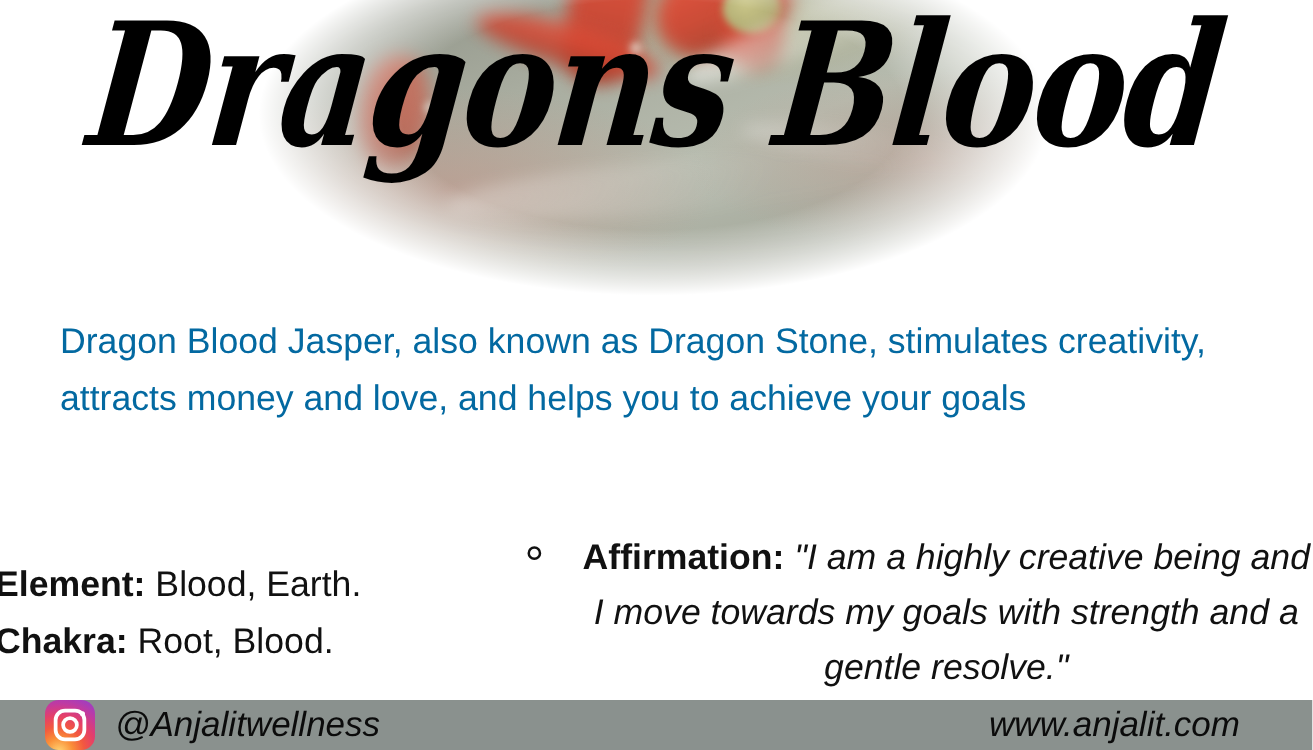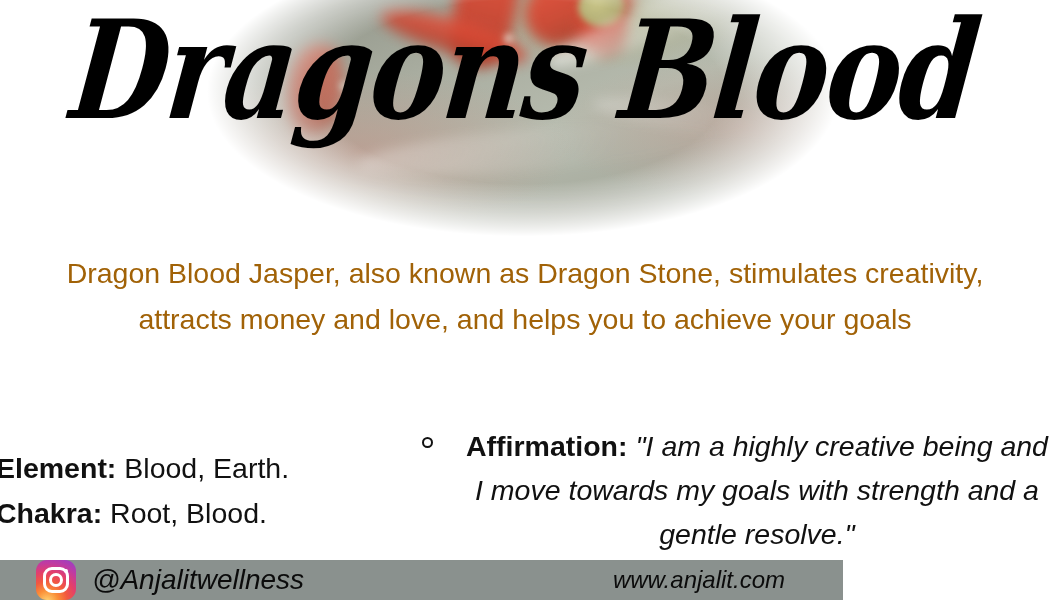--- a/index.html
+++ b/index.html
@@ -116,24 +116,24 @@
     white-space: nowrap;
     z-index: 5;
   }
 
   
   .description {
     position: absolute;
     left: 48px;
     top: 250px;
     width: 954px;
-    text-align: center;
+    text-align: left;
     font-size: 28.5px;
     line-height: 46px;
-    color: #a16207;
+    color: #0369a1;
   }
 
   
   .properties {
     position: absolute;
     left: -4px;
     top: 446px;
     width: 400px;
     font-size: 28.5px;
     line-height: 45px;
@@ -167,21 +167,21 @@
     color: #111111;
   }
   .aff-label { font-weight: 700; }
   .aff-quote { font-style: italic; }
 
   
   .footer {
     position: absolute;
     left: 0;
     bottom: 0;
-    width: 843px;
+    width: 1050px;
     height: 40px;
     background: #8a918e;
     display: flex;
     align-items: center;
     justify-content: space-between;
   }
   .footer-left {
     display: flex;
     align-items: center;
     margin-left: 36px;
@@ -219,21 +219,21 @@
     border-radius: 50%;
   }
   .handle {
     font-size: 28px;
     font-style: italic;
     color: #0b0b0b;
     margin-left: 16px;
     line-height: 1;
   }
   .website {
-    font-size: 24px;
+    font-size: 28px;
     font-style: italic;
     color: #0b0b0b;
     margin-right: 58px;
     line-height: 1;
   }
 </style>
 </head>
 <body>
 
 <div class="hero">

